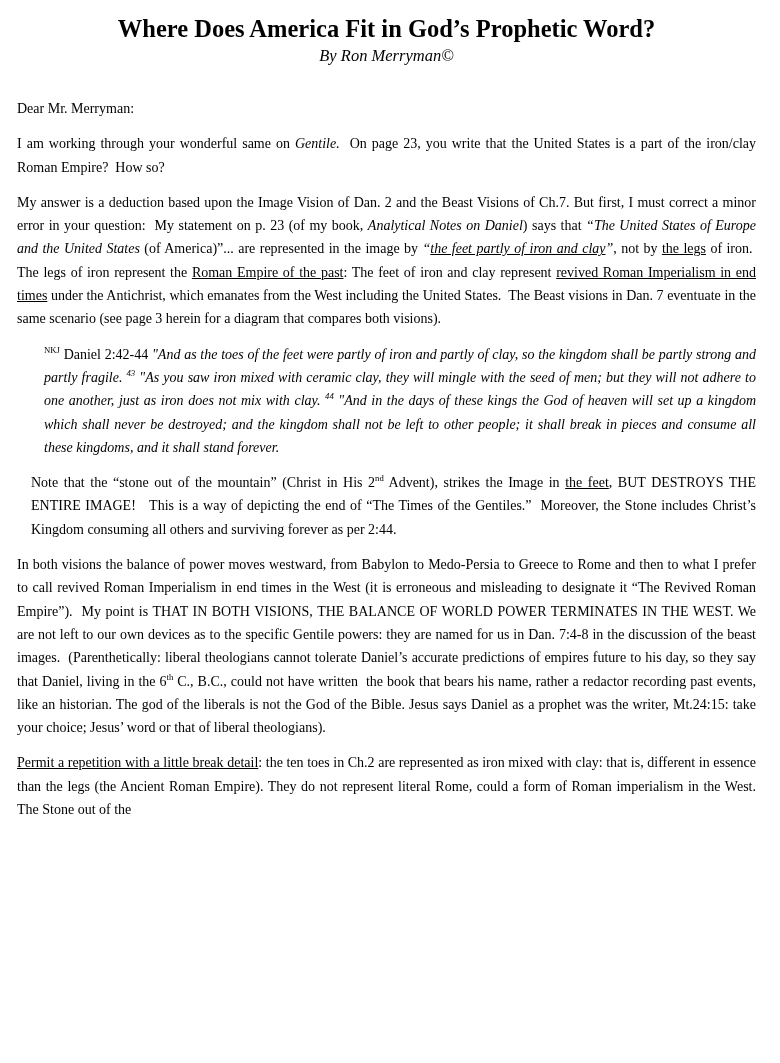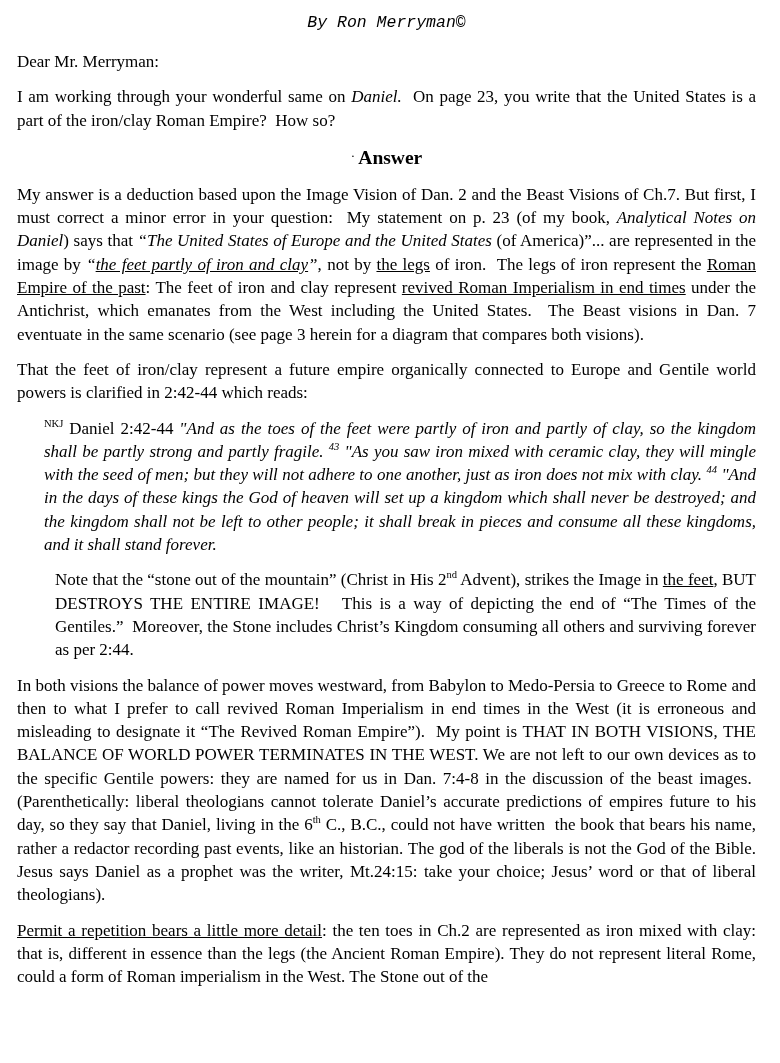--- a/index.html
+++ b/index.html
@@ -15,69 +15,67 @@
     font-family: "Liberation Serif", "DejaVu Serif", serif;
   }
   .page {
     box-sizing: border-box;
     width: 780px;
     height: 1063px;
     padding: 12px 24px 0 17px;
     overflow: hidden;
   }
   .block {
-    font-size: 17px;
+    font-size: 14px;
     line-height: 23.3px;
     text-align: justify;
     margin: 0 0 12px 0;
     white-space: normal;
   }
   .block.title {
     text-align: center;
     font-weight: bold;
     font-size: 24.5px;
     line-height: 30px;
     margin: 2px 0 1px 0;
   }
   .block.byline {
     text-align: center;
     font-style: italic;
     font-size: 16.5px;
     line-height: 21px;
-    margin: 0 0 17px 0;
-    font-family: Liberation Mono, monospace;
+    margin: 0 0 31px 0;
   }
   .block.heading {
     text-align: center;
     font-weight: bold;
     font-size: 19.5px;
     line-height: 24px;
     margin: 7px 0 13px 0;
   }
   .block.quote {
     margin-left: 27px;
   }
   .block.indent {
-    margin-left: 38px;
+    margin-left: 14px;
   }
   .it  { font-style: italic; }
   .bd  { font-weight: normal; }
   .ul  { text-decoration: underline; }
   .sup { vertical-align: super; font-size: 0.62em; line-height: 0; }
   .dot { font-weight: normal; font-size: 13px; vertical-align: 4px; }
 </style>
 </head>
 <body>
 
 <div class="page">
   <article id="doc">
+      <div class="block title"><span>Where Does America Fit in God’s Prophetic Word?</span></div>
       <div class="block byline"><span>By Ron Merryman©</span></div>
       <div class="block body"><span>Dear Mr. Merryman:</span></div>
-      <div class="block body"><span>I am working through your wonderful same on </span><span class="it">Daniel.</span><span>&nbsp; On page 23, you write that the United States is a part of the iron/clay Roman Empire?&nbsp; How so?</span></div>
-      <div class="block heading"><span class="dot">· </span><span>Answer</span></div>
+      <div class="block body"><span>I am working through your wonderful same on </span><span class="it">Gentile.</span><span>&nbsp; On page 23, you write that the United States is a part of the iron/clay Roman Empire?&nbsp; How so?</span></div>
       <div class="block body"><span>My answer is a deduction based upon the Image Vision of Dan. 2 and the Beast Visions of Ch.7. But first, I must correct a minor error in your question:&nbsp; My statement on p. 23 (of my book, </span><span class="it">Analytical Notes on Daniel</span><span>) says that </span><span class="it">“The United States of Europe and the United States</span><span> (of America)”... are represented in the image by </span><span class="it">“</span><span class="it ul">the feet partly of iron and clay</span><span class="it">”</span><span>, not by </span><span class="ul">the legs</span><span> of iron.&nbsp; The legs of iron represent the </span><span class="ul">Roman Empire of the past</span><span>: The feet of iron and clay represent </span><span class="ul">revived Roman Imperialism in end times</span><span> under the Antichrist, which emanates from the West including the United States.&nbsp; The Beast visions in Dan. 7 eventuate in the same scenario (see page 3 herein for a diagram that compares both visions).</span></div>
-      <div class="block body"><span>That the feet of iron/clay represent a future empire organically connected to Europe and Gentile world powers is clarified in 2:42-44 which reads:</span></div>
       <div class="block quote"><span class="sup">NKJ</span><span> </span><span class="bd">Daniel 2:42-44 </span><span class="it">"And as the toes of the feet were partly of iron and partly of clay, so the kingdom shall be partly strong and partly fragile. </span><span class="it bd sup">43</span><span class="it"> "As you saw iron mixed with ceramic clay, they will mingle with the seed of men; but they will not adhere to one another, just as iron does not mix with clay. </span><span class="it bd sup">44</span><span class="it"> "And in the days of these kings the God of heaven will set up a kingdom which shall never be destroyed; and the kingdom shall not be left to other people; it shall break in pieces and consume all these kingdoms, and it shall stand forever.</span></div>
       <div class="block indent"><span>Note that the “stone out of the mountain” (Christ in His 2</span><span class="sup">nd</span><span> Advent), strikes the Image in </span><span class="bd ul">the feet</span><span>, BUT DESTROYS THE ENTIRE IMAGE!&nbsp;&nbsp; This is a way of depicting the end of “The Times of the Gentiles.”&nbsp; Moreover, the Stone includes Christ’s Kingdom consuming all others and surviving forever as per 2:44.</span></div>
       <div class="block body"><span>In both visions the balance of power moves westward, from Babylon to Medo-Persia to Greece to Rome and then to what I prefer to call revived Roman Imperialism in end times in the West (it is erroneous and misleading to designate it “The Revived Roman Empire”).&nbsp; My point is THAT IN BOTH VISIONS, THE BALANCE OF WORLD POWER TERMINATES IN THE WEST. We are not left to our own devices as to the specific Gentile powers: they are named for us in Dan. 7:4-8 in the discussion of the beast images.&nbsp; (Parenthetically: liberal theologians cannot tolerate Daniel’s accurate predictions of empires future to his day, so they say that Daniel, living in the 6</span><span class="sup">th</span><span> C., B.C., could not have written&nbsp; the book that bears his name, rather a redactor recording past events, like an historian. The god of the liberals is not the God of the Bible. Jesus says Daniel as a prophet was the writer, Mt.24:15: take your choice; Jesus’ word or that of liberal theologians).</span></div>
-      <div class="block body"><span class="ul">Permit a repetition bears a little more detail</span><span>: the ten toes in Ch.2 are represented as iron mixed with clay: that is, different in essence than the legs (the Ancient Roman Empire). They do not represent literal Rome, could a form of Roman imperialism in the West. The Stone out of the</span></div>
+      <div class="block body"><span class="ul">Permit a repetition with a little break detail</span><span>: the ten toes in Ch.2 are represented as iron mixed with clay: that is, different in essence than the legs (the Ancient Roman Empire). They do not represent literal Rome, could a form of Roman imperialism in the West. The Stone out of the</span></div>
     </article>
 </div>
 
 </body></html>

